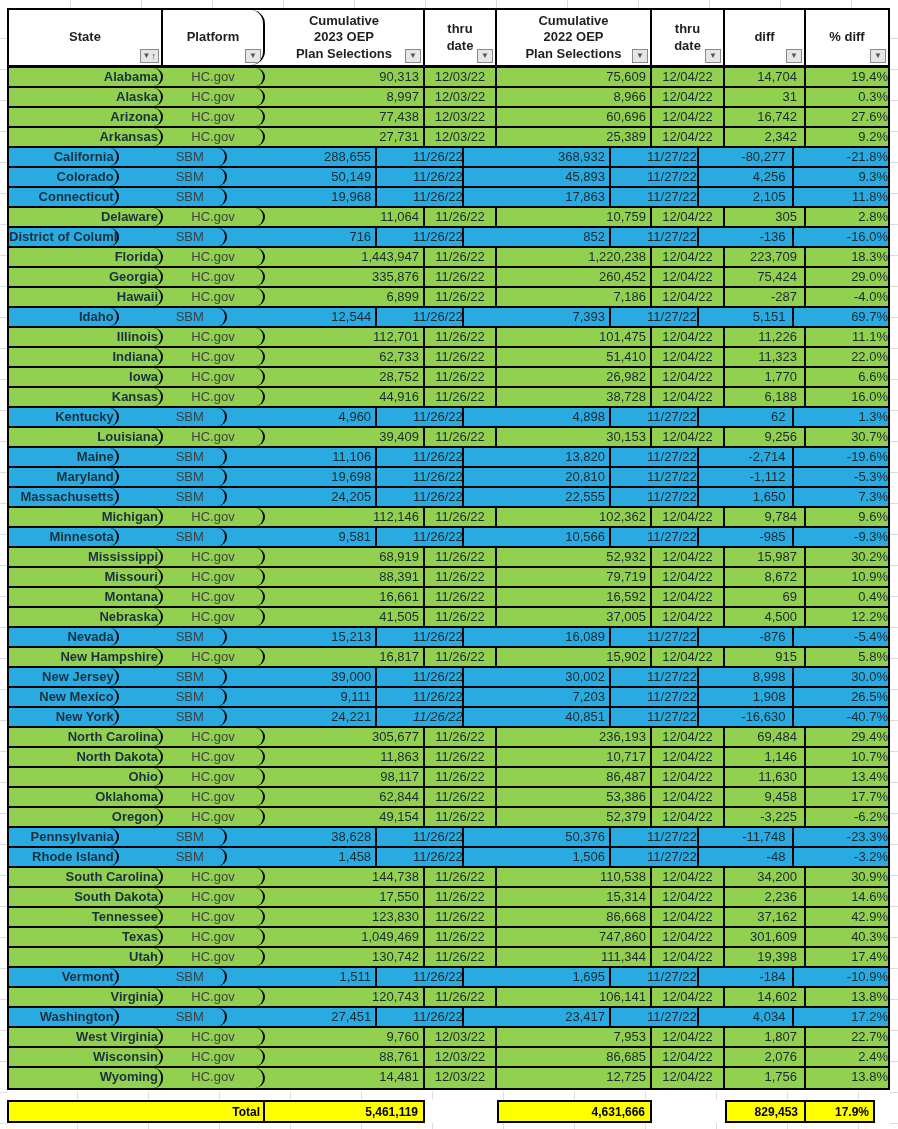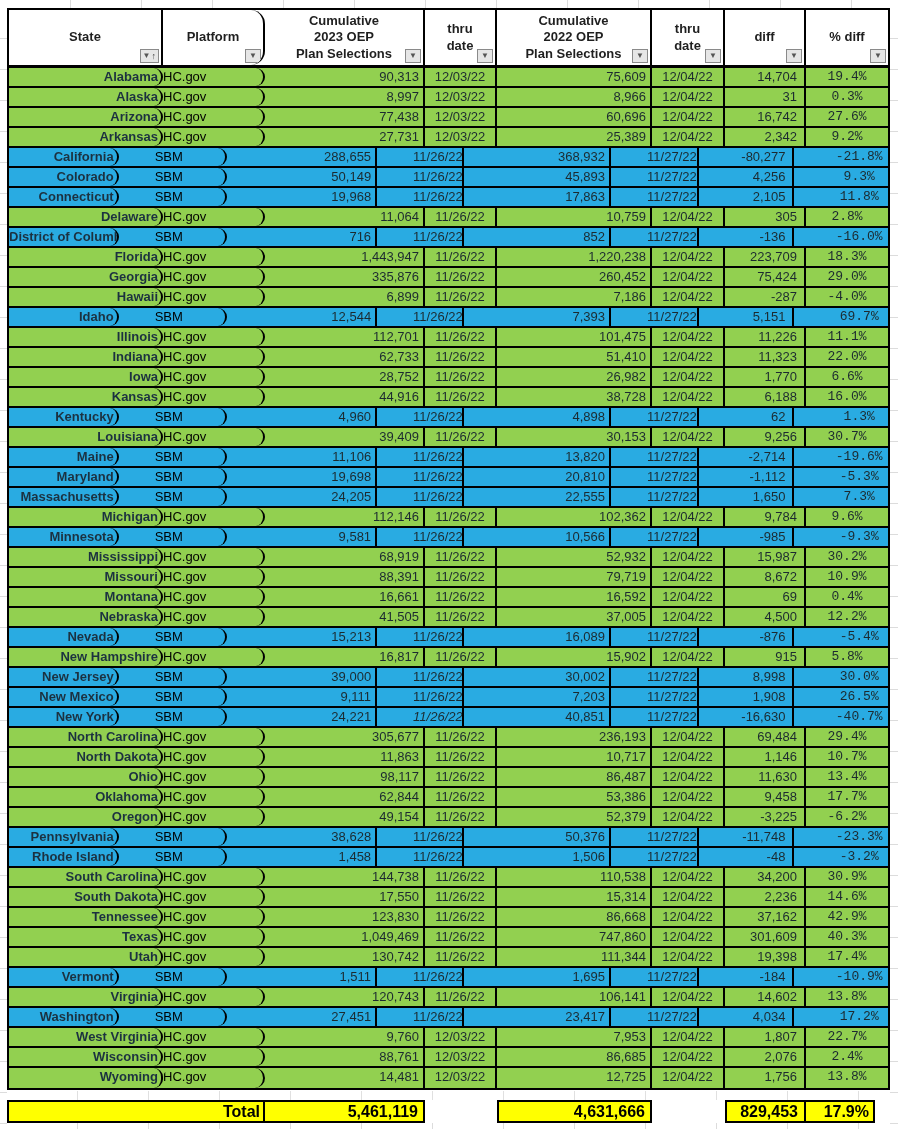--- a/index.html
+++ b/index.html
@@ -57,40 +57,40 @@
     background: #e6e6e6; border: 1px solid #8a8a8a;
     display: flex; align-items: center; justify-content: center;
     font-size: 8px; font-weight: normal; color: #555; gap: 1px; line-height: 1;
   }
   .filter-btn .sort { font-size: 9px; color: #444; }
 
   .cell {
     font-size: 13px; line-height: 18px; white-space: nowrap; color: #1c2a30;
   }
   .c0 { text-align: right; font-weight: bold; color: #1c3140; padding-right: 3px; border-radius: 9px; }
-  .c1 { color: #000000; }
+  .c1 { text-align: center; color: #404040; }
   .c2 { text-align: right; padding-right: 4px; }
   .c3 { text-align: center; }
   .c4 { text-align: right; padding-right: 4px; }
   .c5 { text-align: center; }
   .c6 { text-align: right; padding-right: 7px; }
-  .c7 { text-align: center; padding-right: 0; font-family: Liberation Mono, monospace; }
+  .c7 { text-align: right; padding-right: 0; }
   .italic { font-style: italic; }
 
   
   .gap-row {
     position: absolute; left: 7px; top: 1091px; width: 883px; height: 9px;
     background: repeating-linear-gradient(to right, #ffffff 0 70px, #e0e0e0 70px 71px);
   }
   .total-row { position: absolute; left: 7px; top: 1100px; width: 883px; height: 23px; display: flex; }
   .tbox {
     background: var(--total-row, #FFFF00);
     border: 2px solid #000;
     display: flex; align-items: center; justify-content: flex-end;
-    font-weight: bold; font-size: 16px; color: #000; white-space: nowrap;
+    font-weight: bold; font-size: 12px; color: #000; white-space: nowrap;
   }
   .t-label { width: 258px; padding-right: 3px; }
   .t-2023  { width: 160px; border-left: none; padding-right: 5px; }
   .t-gap1  { width: 72px; background: #fff; }
   .t-2022  { width: 155px; padding-right: 5px; }
   .t-gap2  { width: 73px; background: #fff; }
   .t-diff  { width: 81px; padding-right: 6px; }
   .t-pct   { width: 69px; border-left: none; padding-right: 4px; }
 </style>
 </head>

